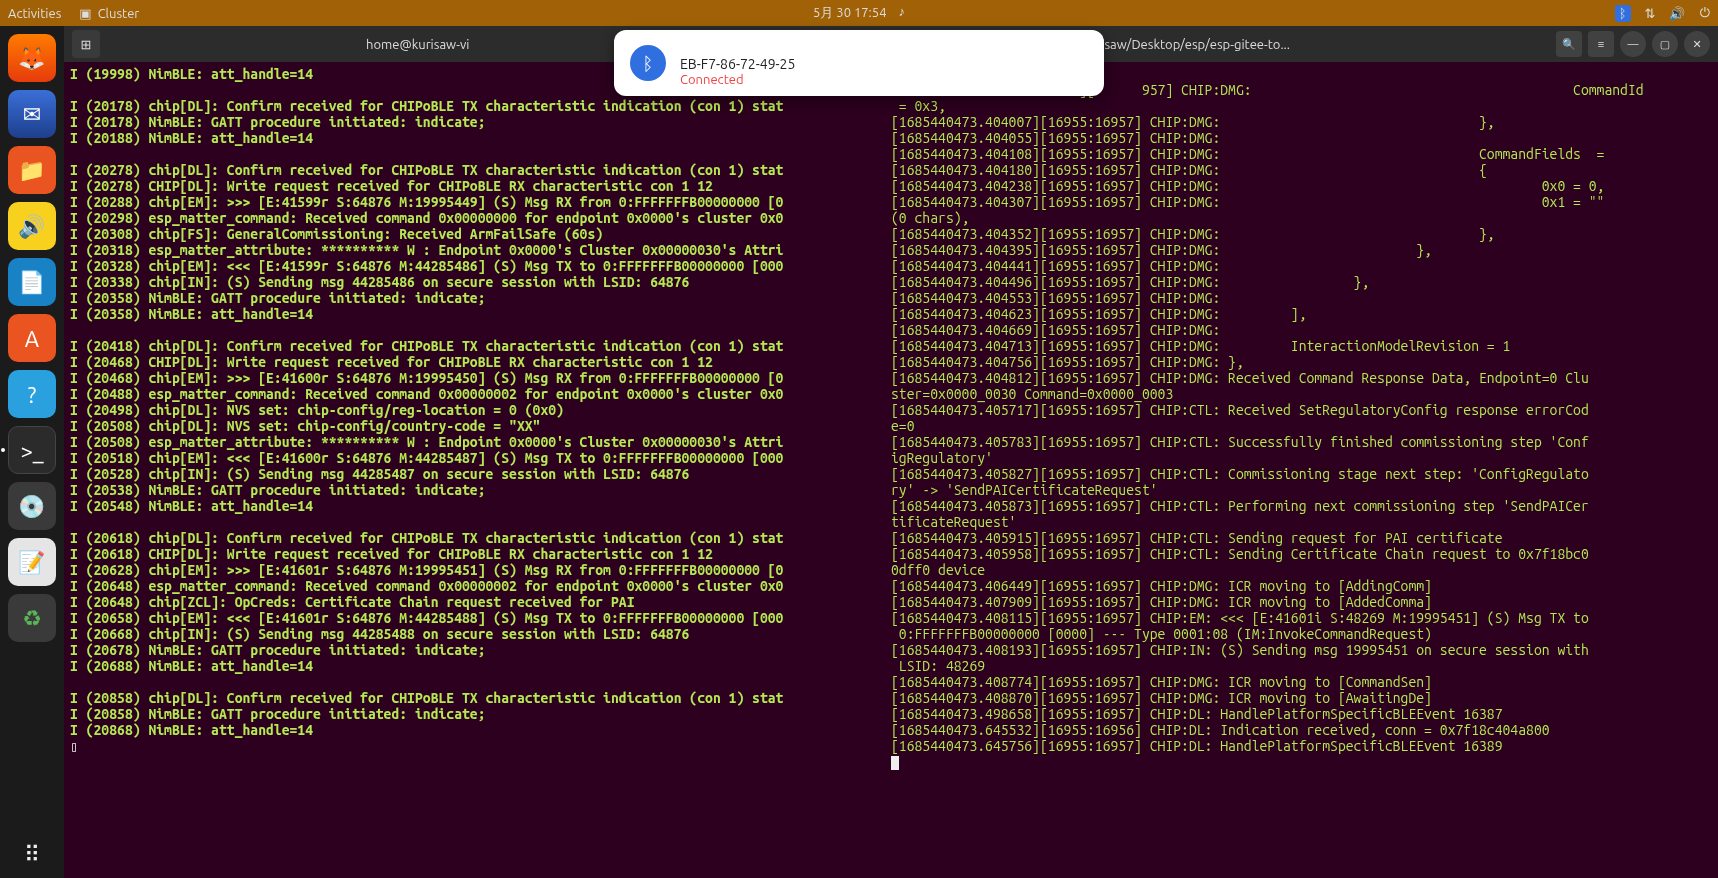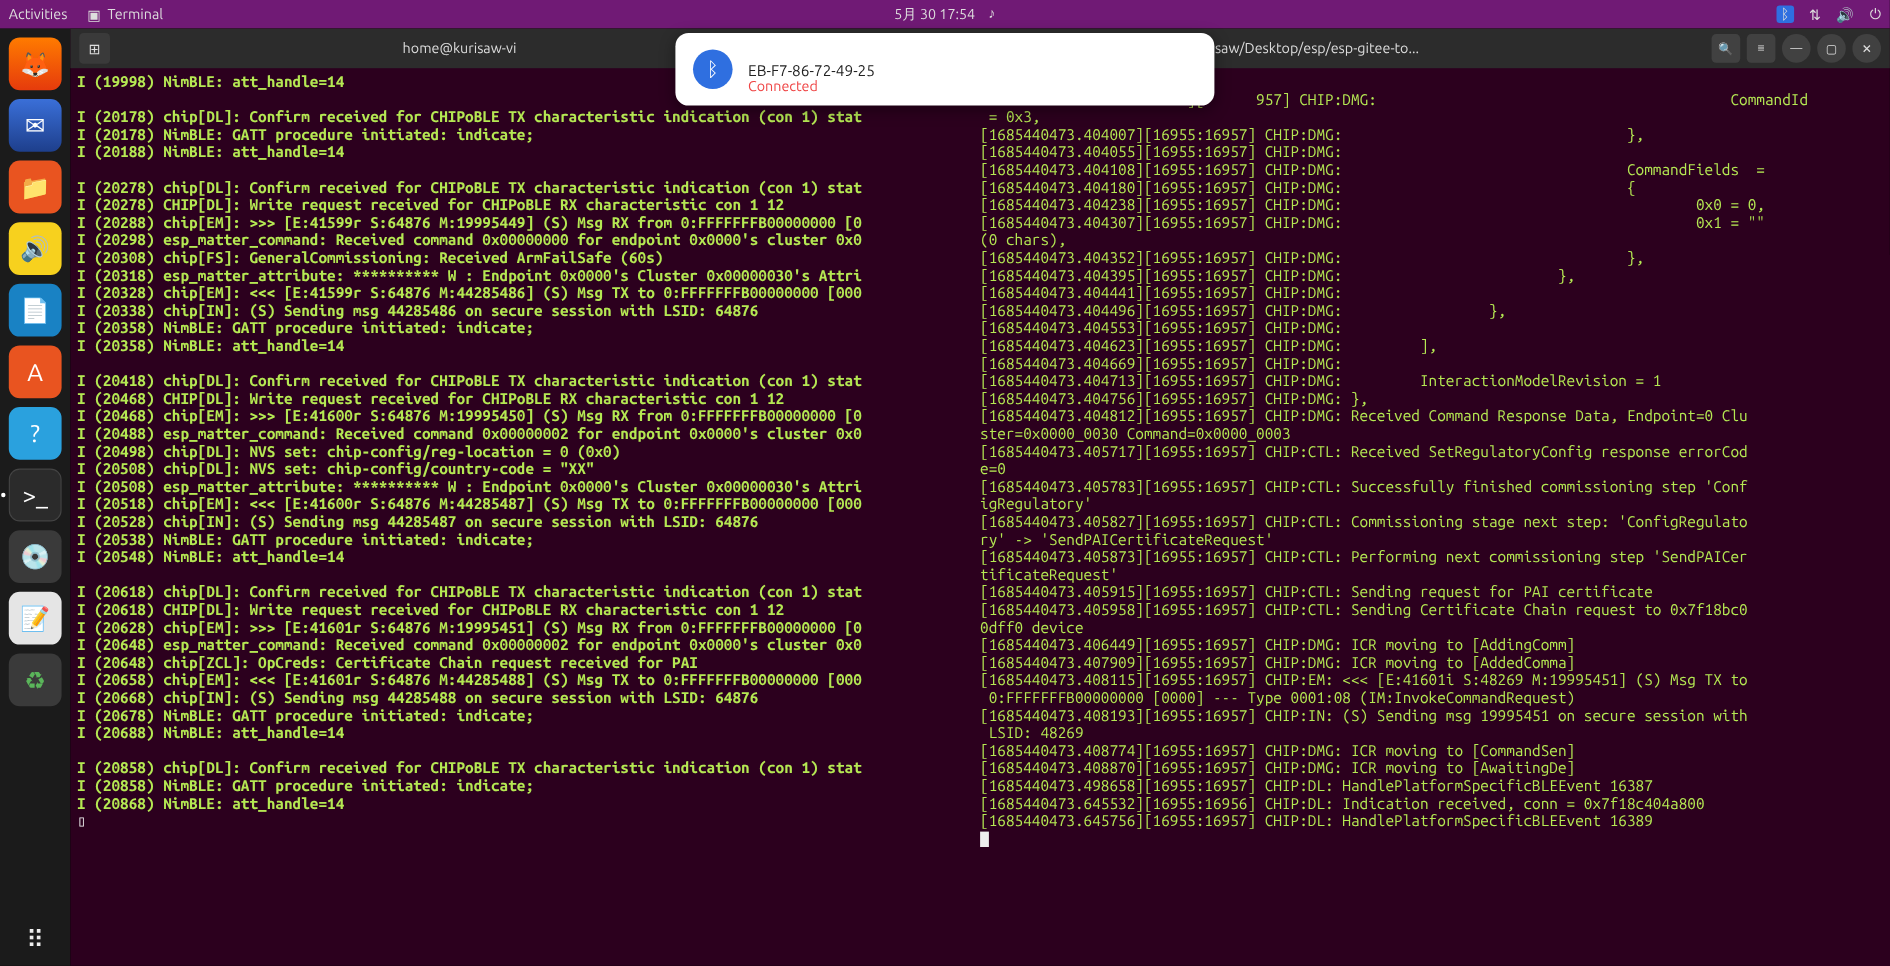--- a/index.html
+++ b/index.html
@@ -8,21 +8,21 @@
   background: #000; color: #fff;
   font-family: "Ubuntu", "Noto Sans", sans-serif;
   font-size: 13px;
   overflow: hidden;
   position: relative;
 }
 
 
 .top-panel {
   position: absolute; top: 0; left: 0; right: 0; height: 26px;
-  background: #701a75;
+  background: #a16207;
   display: flex; align-items: center;
   color: #ddd; font-size: 13px;
   padding: 0 8px;
 }
 .top-panel .left { display: flex; gap: 18px; align-items: center; }
 .top-panel .center { position: absolute; left: 50%; transform: translateX(-50%); display: flex; gap: 12px; align-items: flex-start; }
 .top-panel .right { margin-left: auto; display: flex; gap: 14px; align-items: center; }
 .top-panel .item { display: flex; align-items: center; gap: 6px; }
 
 
@@ -124,21 +124,21 @@
 .ico { display:inline-block; }
 </style>
 </head>
 <body>
 
 <div class="top-panel">
   <div class="left">
     <span class="item">Activities</span>
     <span class="item">
       <span class="ico">▣</span>
-      <span>Terminal</span>
+      <span>Cluster</span>
     </span>
   </div>
   <div class="center">
     <span>5月 30  17:54</span>
     <span class="ico">♪</span>
   </div>
   <div class="right">
     <span class="ico" style="background:#2f6fe0;border-radius:3px;padding:1px 4px;">ᛒ</span>
     <span class="ico">⇅</span>
     <span class="ico">🔊</span>

